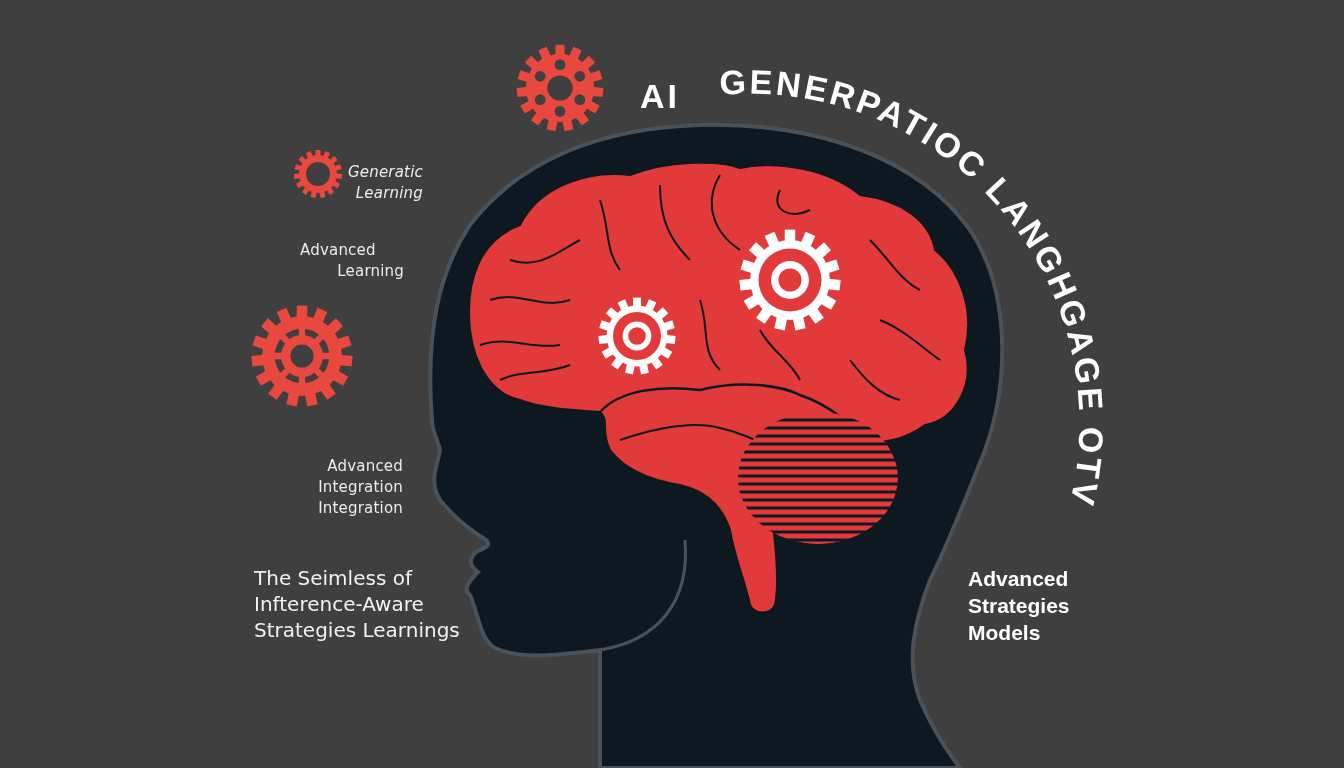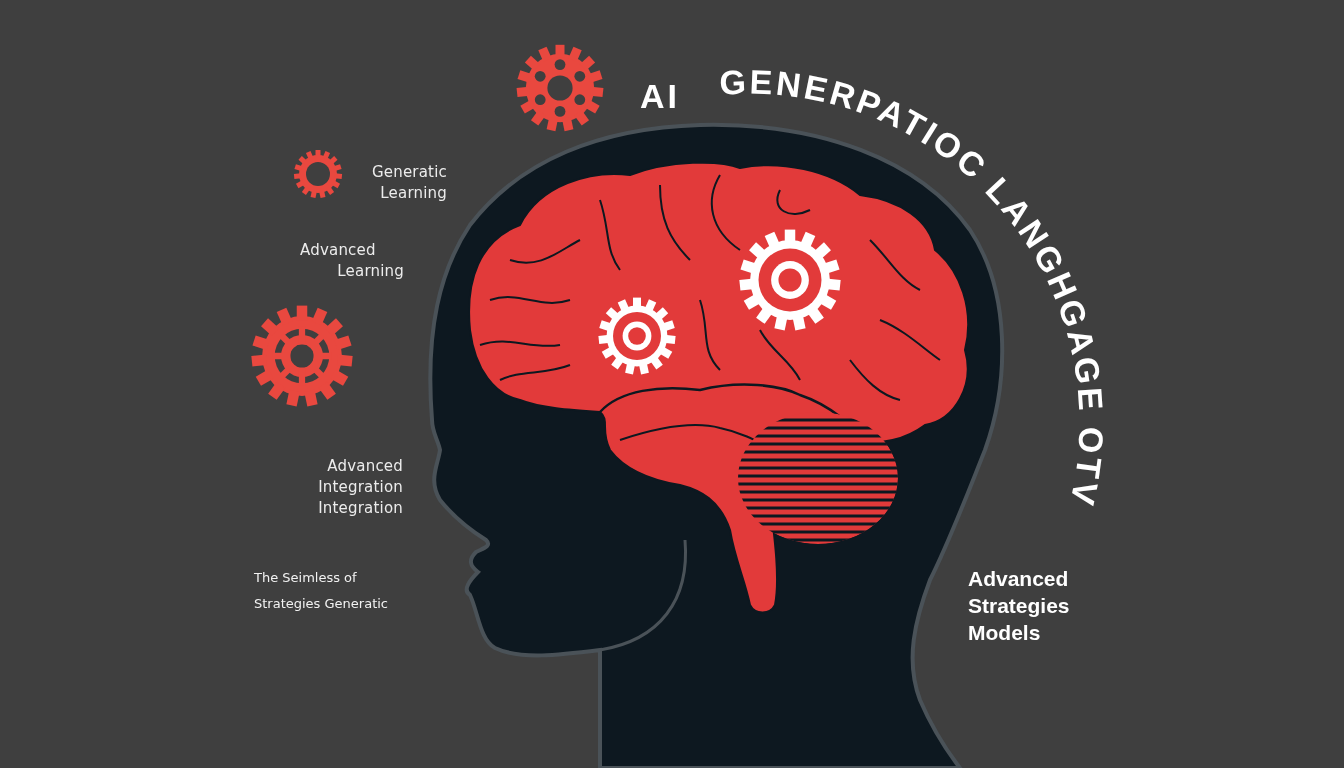--- a/index.html
+++ b/index.html
@@ -10,21 +10,21 @@
     font-family: "DejaVu Sans", "Liberation Sans", sans-serif;
   }
   .canvas { position: absolute; left: 0; top: 0; width: 1344px; height: 768px; }
   .label {
     position: absolute; color: #ececec; text-align: right;
     font-size: 15px; line-height: 21px; letter-spacing: 0.2px;
   }
   .label span { display: block; }
   .label-big {
     position: absolute; color: #f2f2f2;
-    font-size: 13px; line-height: 26px; text-align: left;
+    font-size: 20px; line-height: 26px; text-align: left;
   }
   .label-big span { display: block; }
   .label-bold {
     position: absolute; color: #ffffff;
     font-family: "Liberation Sans", sans-serif;
     font-weight: bold; font-size: 21px; line-height: 27px;
   }
   .label-bold span { display: block; }
   .arc-text {
     font-family: "Liberation Sans", sans-serif; font-weight: bold;
@@ -150,38 +150,39 @@
     </g>
     <circle r="11" fill="#3f3f3f"></circle>
   </g>
 
   <text class="arc-text" x="640" y="108">AI</text>
   <text class="arc-text">
     <textPath href="#titleArc">GENERPATIOC LANGHGAGE OTV</textPath>
   </text>
 </svg>
 
-<div class="label" style="left:352px; top:162px; width:95px;">
+<div class="label" style="left:328px; top:162px; width:95px;font-style:italic;">
   <span>Generatic</span>
   <span>Learning</span>
 </div>
 
 <div class="label" style="left:300px; top:240px; width:104px;">
   <span style="text-align:left;">Advanced</span>
   <span>Learning</span>
 </div>
 
 <div class="label" style="left:300px; top:456px; width:103px;">
   <span>Advanced</span>
   <span>Integration</span>
   <span>Integration</span>
 </div>
 
 <div class="label-big" style="left:254px; top:565px; width:230px;">
   <span>The Seimless of</span>
-  <span>Strategies Generatic</span>
+  <span>Infterence-Aware</span>
+  <span>Strategies Learnings</span>
 </div>
 
 <div class="label-bold" style="left:968px; top:565px; width:140px;">
   <span>Advanced</span>
   <span>Strategies</span>
   <span>Models</span>
 </div>
 
 </body></html>

